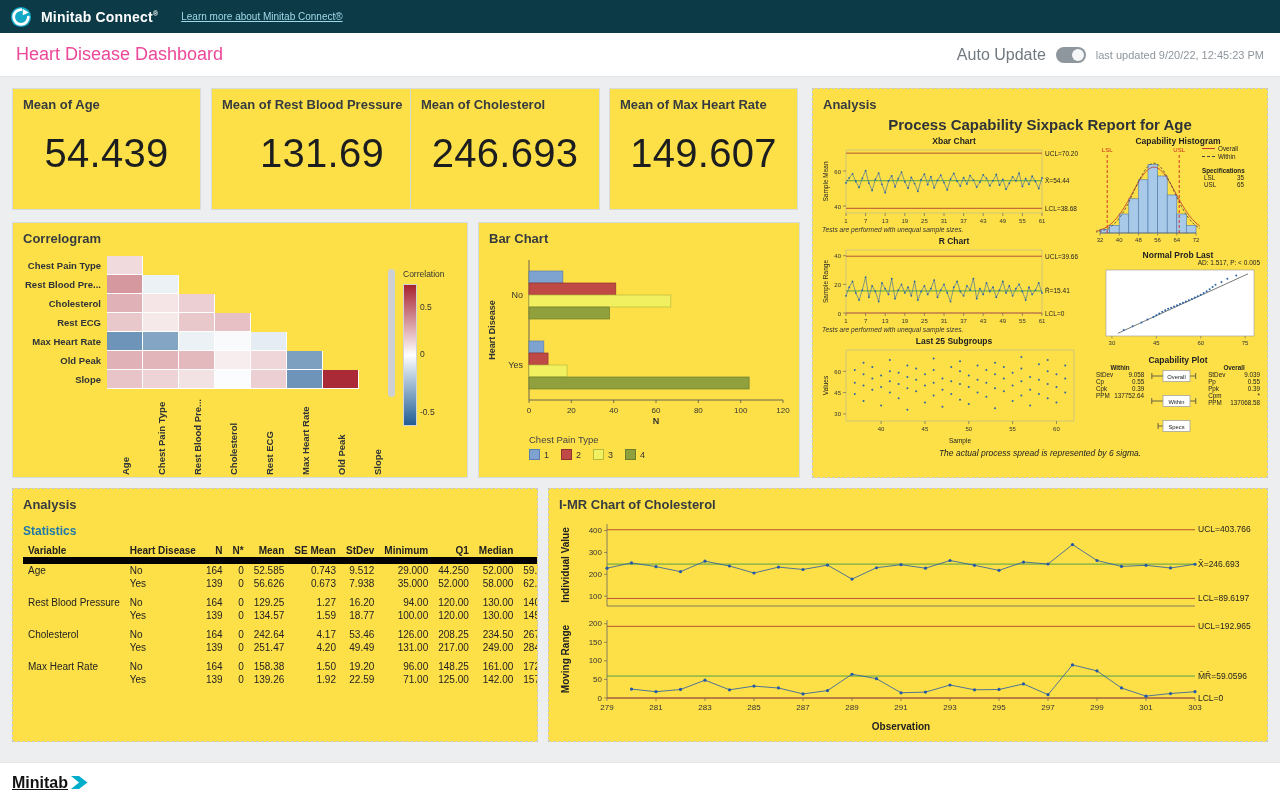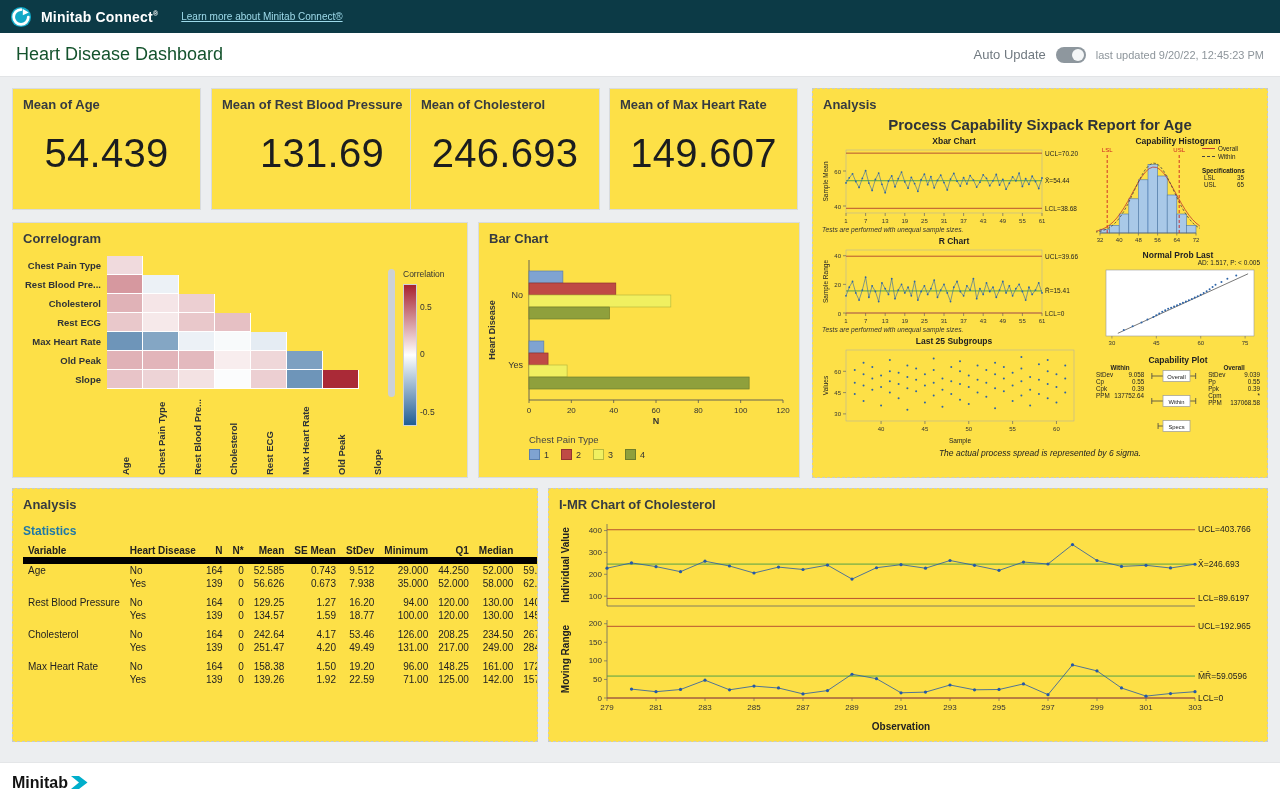--- a/index.html
+++ b/index.html
@@ -8,23 +8,23 @@
   svg text{font-family:"Liberation Sans","DejaVu Sans",sans-serif;}
 
   
   .topbar{position:absolute;top:0;left:0;right:0;height:33px;background:#0c3a46;display:flex;align-items:center;padding:0 10px;box-sizing:border-box;gap:9px;}
   .tb-brand{color:#fff;font-size:14px;font-weight:700;letter-spacing:.2px;}
   .tb-brand sup{font-size:7px;}
   .tb-link{color:#9edaea;font-size:10px;text-decoration:underline;margin-left:14px;}
 
   
   .header{position:absolute;top:33px;left:0;right:0;height:44px;background:#fff;border-bottom:1px solid #e2e4e6;display:flex;align-items:center;padding:0 16px;box-sizing:border-box;}
-  .hdr-title{font-size:18px;color:#14532d;}
+  .hdr-title{font-size:18px;color:#ec4899;}
   .hdr-right{margin-left:auto;display:flex;align-items:center;gap:10px;}
-  .hdr-auto{font-size:13px;color:#707980;}
+  .hdr-auto{font-size:16px;color:#707980;}
   .toggle{width:30px;height:16px;border-radius:8px;background:#8e979e;position:relative;cursor:pointer;}
   .toggle .knob{position:absolute;right:2px;top:2px;width:12px;height:12px;border-radius:50%;background:#f4f6f7;}
   .hdr-updated{font-size:11px;color:#8d959b;}
 
   
   .panel{position:absolute;background:#fde047;border:1px solid #d8dbde;box-sizing:border-box;overflow:hidden;}
   .panel-dashed{border:1px dashed #c6cacc;}
   .panel-title{font-size:13px;font-weight:700;color:#363b40;padding:8px 10px 2px;}
   .kpi-card{display:flex;flex-direction:column;}
   .kpi-value{flex:1;display:flex;align-items:center;justify-content:center;font-size:40px;font-weight:400;color:#1b1d1f;padding-bottom:16px;letter-spacing:.3px;}
@@ -79,21 +79,21 @@
   #stats-table th.left,#stats-table td.left{text-align:left;}
   #stats-table th:first-child{min-width:86px;}
   #stats-table th:nth-child(2){min-width:52px;}
   #stats-table tr.gap td{padding-top:7px;}
 
   
   #imr-charts{margin:2px 0 0 6px;}
 
   
   .footer{position:absolute;left:0;right:0;bottom:0;height:40px;background:#fff;border-top:1px solid #e4e6e8;display:flex;align-items:center;padding:0 12px;box-sizing:border-box;}
-  .ft-brand{font-size:16px;font-weight:700;color:#121212;display:flex;align-items:center;gap:3px;}
+  .ft-brand{font-size:16px;font-weight:700;color:#121212;display:flex;align-items:center;gap:3px;text-decoration:underline;}
 </style>
 </head>
 <body>
 
 <div class="app">
 
   <div class="topbar">
     <span style="display:flex;">
       <svg width="22" height="22" viewBox="0 0 24 24">
         <circle cx="12" cy="12" r="11" fill="#12a9c7"></circle>

